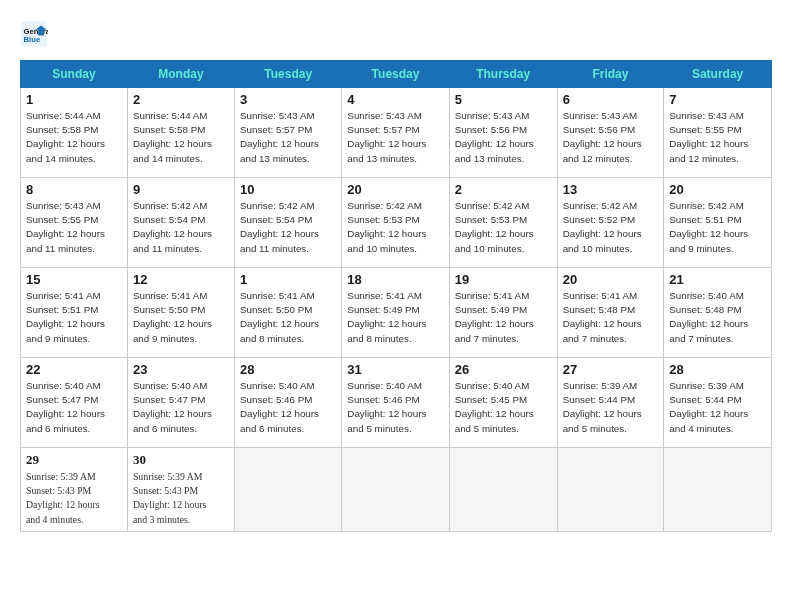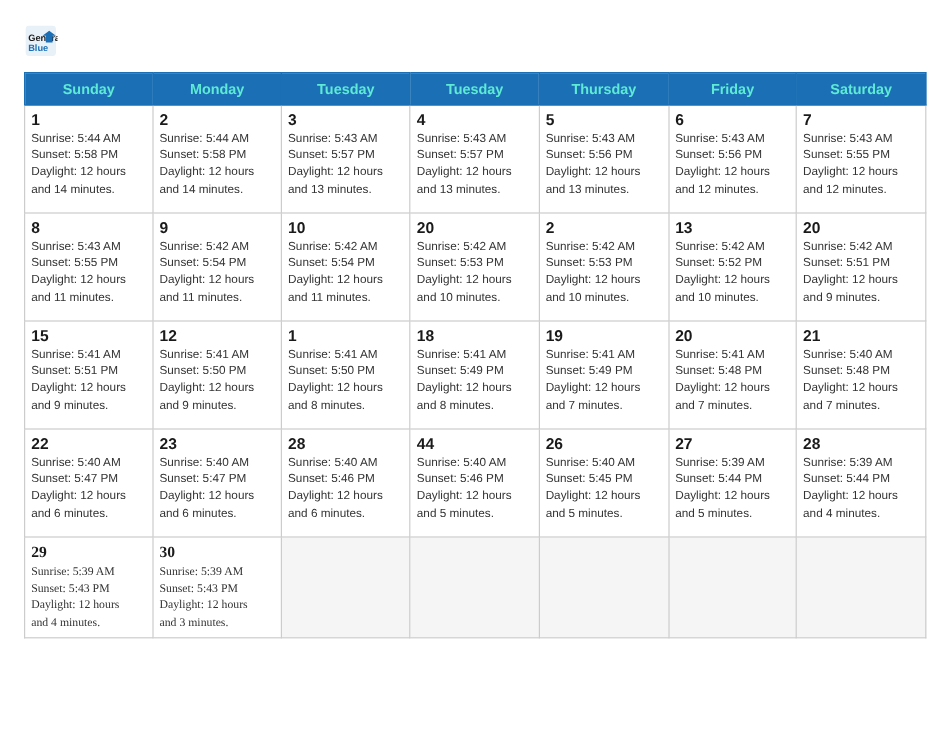--- a/index.html
+++ b/index.html
@@ -220,21 +220,21 @@
         </td>
         <td>
           <span class="day-number">23</span>
           <div class="day-info">Sunrise: 5:40 AM<br>Sunset: 5:47 PM<br>Daylight: 12 hours<br>and 6 minutes.</div>
         </td>
         <td>
           <span class="day-number">28</span>
           <div class="day-info">Sunrise: 5:40 AM<br>Sunset: 5:46 PM<br>Daylight: 12 hours<br>and 6 minutes.</div>
         </td>
         <td>
-          <span class="day-number">44</span>
+          <span class="day-number">31</span>
           <div class="day-info">Sunrise: 5:40 AM<br>Sunset: 5:46 PM<br>Daylight: 12 hours<br>and 5 minutes.</div>
         </td>
         <td>
           <span class="day-number">26</span>
           <div class="day-info">Sunrise: 5:40 AM<br>Sunset: 5:45 PM<br>Daylight: 12 hours<br>and 5 minutes.</div>
         </td>
         <td>
           <span class="day-number">27</span>
           <div class="day-info">Sunrise: 5:39 AM<br>Sunset: 5:44 PM<br>Daylight: 12 hours<br>and 5 minutes.</div>
         </td>

